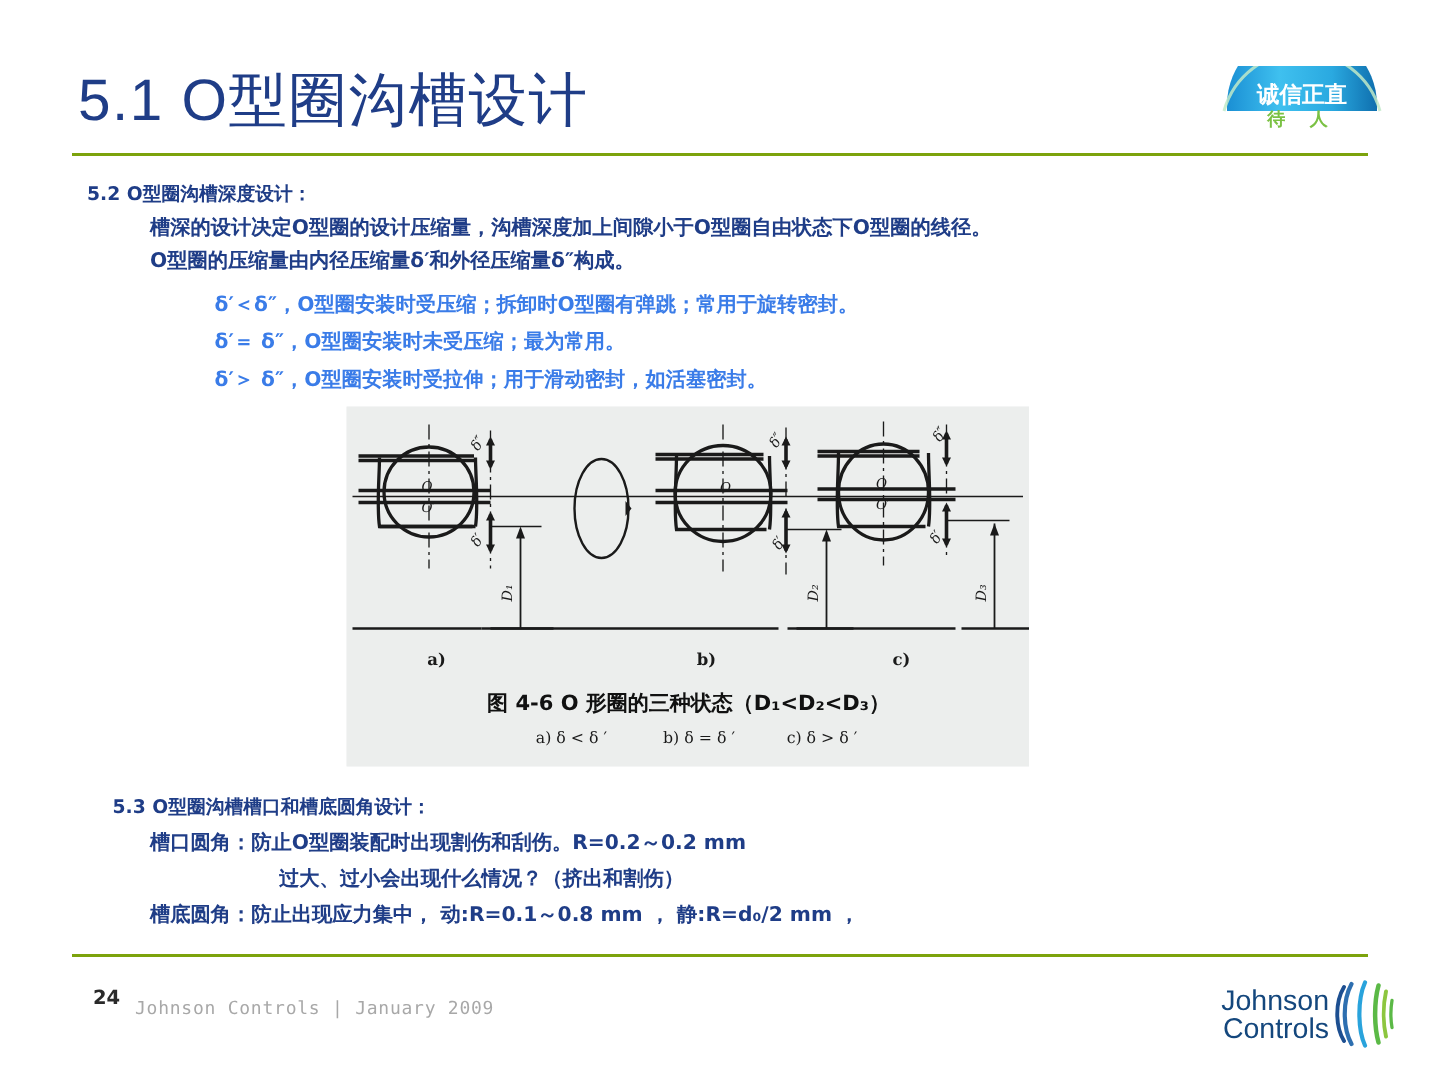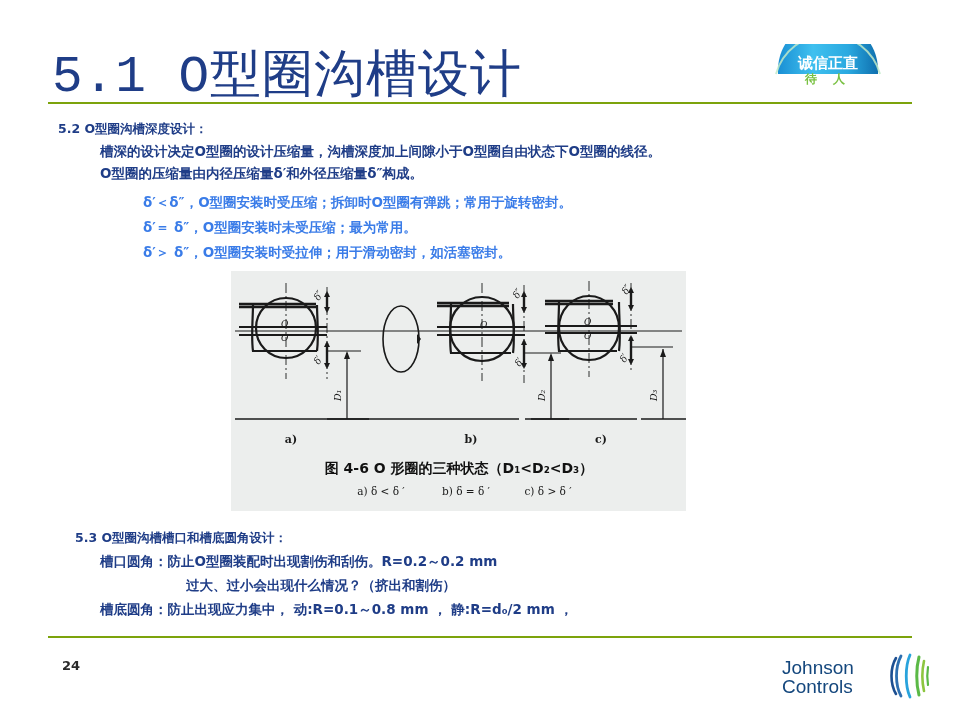--- a/index.html
+++ b/index.html
@@ -22,26 +22,26 @@
     width: 960px;
     height: 713px;
     background: #ffffff;
   }
 
   
   #slide-title {
     position: absolute;
     left: 52px;
     top: 40px;
-    font-size: 51px;
+    font-size: 39px;
     font-weight: 400;
     color: #1f3d87;
     letter-spacing: 1px;
     white-space: nowrap;
-    font-family: Liberation Mono, monospace;
+    font-family: Liberation Sans, sans-serif;
     text-align: right;
   }
   #title-rule {
     position: absolute;
     left: 48px;
     top: 102px;
     width: 864px;
     height: 2px;
     background: #7ca30c;
   }
@@ -50,21 +50,21 @@
     left: 48px;
     top: 636px;
     width: 864px;
     height: 2px;
     background: #7ca30c;
   }
 
   
   #values-logo {
     position: absolute;
-    left: 772px;
+    left: 812px;
     top: 44px;
     width: 112px;
     height: 42px;
   }
 
   
   .body-line {
     position: absolute;
     white-space: nowrap;
     font-family: "DejaVu Sans", sans-serif;
@@ -114,20 +114,21 @@
     left: 782px;
     top: 652px;
     width: 150px;
     height: 52px;
   }
   #jci-wordmark {
     position: absolute;
     left: 0;
     top: 6px;
     width: 104px;
+    text-align: right;
     line-height: 1.02;
     color: #14477d;
     font-family: "Liberation Sans", sans-serif;
     font-weight: 500;
     font-size: 19px;
   }
 </style>
 </head>
 <body>
 
@@ -310,20 +311,21 @@
 
   <div class="body-line lvl-1" style="left:100px; top:553px;">槽口圆角：防止O型圈装配时出现割伤和刮伤。R=0.2～0.2 mm</div>
 
   <div class="body-line lvl-1" style="left:186px; top:577px;">过大、过小会出现什么情况？（挤出和割伤）</div>
 
   <div class="body-line lvl-1" style="left:100px; top:601px;">槽底圆角：防止出现应力集中， 动:R=0.1～0.8 mm ， 静:R=d₀/2 mm ，</div>
 
   <div id="footer-rule"></div>
 
   <div id="page-number">24</div>
+  <div id="footer-text">Johnson Controls | January 2009</div>
 
   <div id="jci-logo">
     <div id="jci-wordmark">
       <div>Johnson</div>
       <div>Controls</div>
     </div>
     <svg style="position:absolute; left:104px; top:0;" width="46" height="48" viewBox="0 0 46 48">
       <g fill="none" stroke-linecap="round">
         <path d="M10 6  C 4 16, 4 32, 10 42" stroke="#1d4f91" stroke-width="2.6"></path>
         <path d="M15 4  C 9 15, 9 33, 15 44" stroke="#2e6fb0" stroke-width="2.8"></path>

